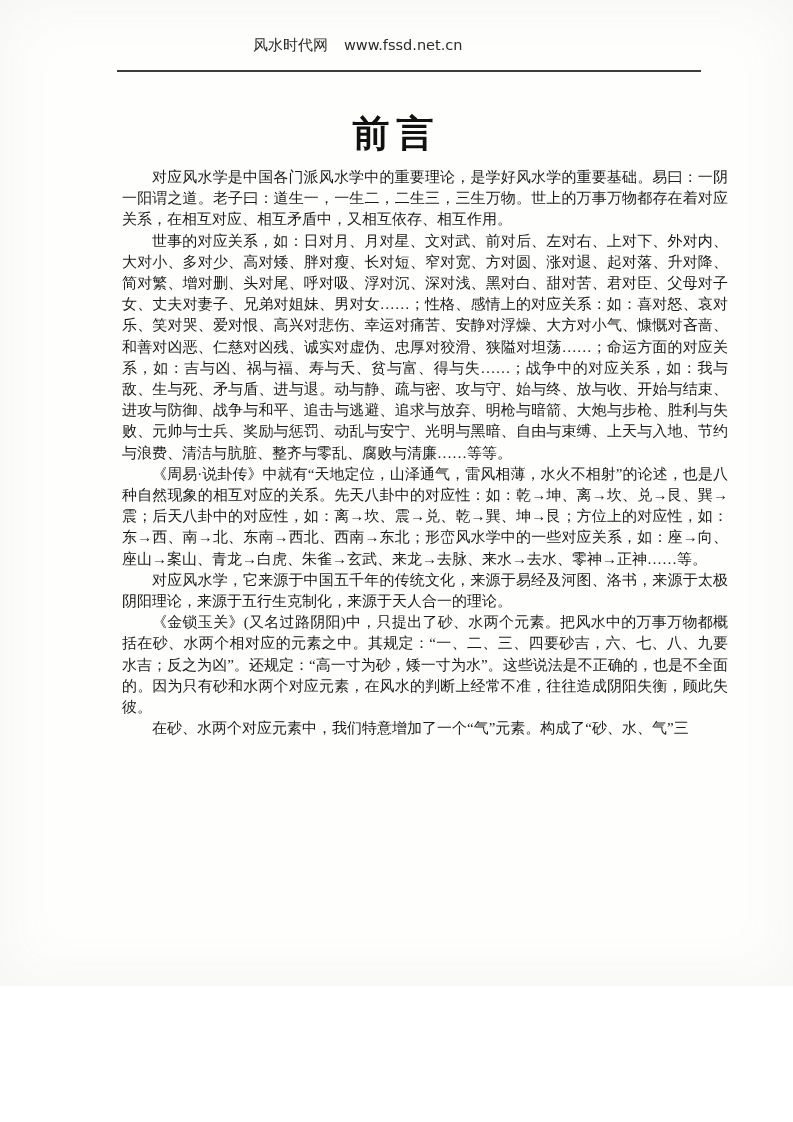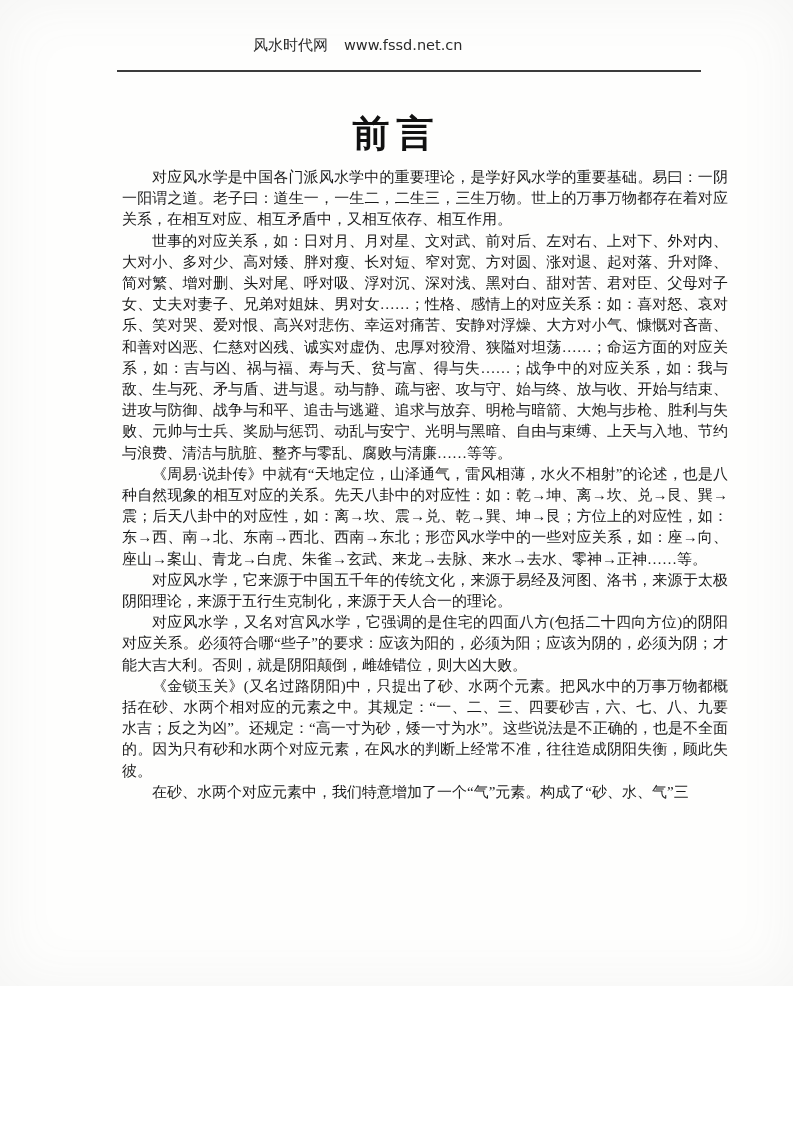--- a/index.html
+++ b/index.html
@@ -109,21 +109,20 @@
 
   <div class="header-rule"></div>
 
   <h1 class="page-title">前言</h1>
 
   <div class="content">
     <p>对应风水学是中国各门派风水学中的重要理论，是学好风水学的重要基础。易曰：一阴一阳谓之道。老子曰：道生一，一生二，二生三，三生万物。世上的万事万物都存在着对应关系，在相互对应、相互矛盾中，又相互依存、相互作用。</p>
     <p>世事的对应关系，如：日对月、月对星、文对武、前对后、左对右、上对下、外对内、大对小、多对少、高对矮、胖对瘦、长对短、窄对宽、方对圆、涨对退、起对落、升对降、简对繁、增对删、头对尾、呼对吸、浮对沉、深对浅、黑对白、甜对苦、君对臣、父母对子女、丈夫对妻子、兄弟对姐妹、男对女……；性格、感情上的对应关系：如：喜对怒、哀对乐、笑对哭、爱对恨、高兴对悲伤、幸运对痛苦、安静对浮燥、大方对小气、慷慨对吝啬、和善对凶恶、仁慈对凶残、诚实对虚伪、忠厚对狡滑、狭隘对坦荡……；命运方面的对应关系，如：吉与凶、祸与福、寿与夭、贫与富、得与失……；战争中的对应关系，如：我与敌、生与死、矛与盾、进与退。动与静、疏与密、攻与守、始与终、放与收、开始与结束、进攻与防御、战争与和平、追击与逃避、追求与放弃、明枪与暗箭、大炮与步枪、胜利与失败、元帅与士兵、奖励与惩罚、动乱与安宁、光明与黑暗、自由与束缚、上天与入地、节约与浪费、清洁与肮脏、整齐与零乱、腐败与清廉……等等。</p>
     <p>《周易·说卦传》中就有“天地定位，山泽通气，雷风相薄，水火不相射”的论述，也是八种自然现象的相互对应的关系。先天八卦中的对应性：如：乾→坤、离→坎、兑→艮、巽→震；后天八卦中的对应性，如：离→坎、震→兑、乾→巽、坤→艮；方位上的对应性，如：东→西、南→北、东南→西北、西南→东北；形峦风水学中的一些对应关系，如：座→向、座山→案山、青龙→白虎、朱雀→玄武、来龙→去脉、来水→去水、零神→正神……等。</p>
     <p>对应风水学，它来源于中国五千年的传统文化，来源于易经及河图、洛书，来源于太极阴阳理论，来源于五行生克制化，来源于天人合一的理论。</p>
-    <p>对应风水学，又名对宫风水学，它强调的是住宅的四面八方(包括二十四向方位)的阴阳对应关系。必须符合哪“些子”的要求：应该为阳的，必须为阳；应该为阴的，必须为阴；才能大吉大利。否则，就是阴阳颠倒，雌雄错位，则大凶大败。</p>
     <p>《金锁玉关》(又名过路阴阳)中，只提出了砂、水两个元素。把风水中的万事万物都概括在砂、水两个相对应的元素之中。其规定：“一、二、三、四要砂吉，六、七、八、九要水吉；反之为凶”。还规定：“高一寸为砂，矮一寸为水”。这些说法是不正确的，也是不全面的。因为只有砂和水两个对应元素，在风水的判断上经常不准，往往造成阴阳失衡，顾此失彼。</p>
     <p>在砂、水两个对应元素中，我们特意增加了一个“气”元素。构成了“砂、水、气”三</p>
   </div>
 
   <div class="footer-author">刘朴生编著</div>
 
   <div class="footer-page-number">2</div>
 
   <div class="footer-contact">
     <div class="phone-line">

